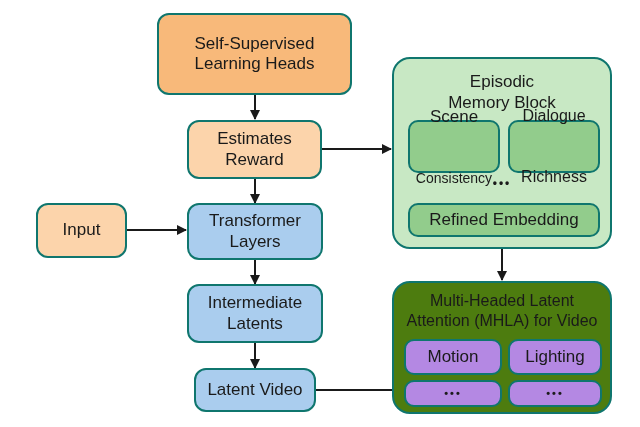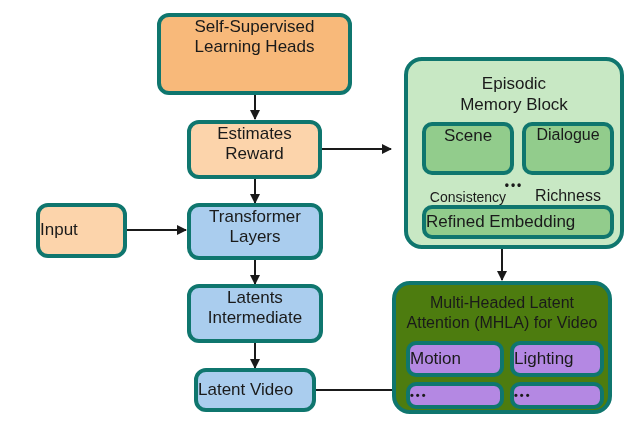--- a/index.html
+++ b/index.html
@@ -1,24 +1,24 @@
 <!DOCTYPE html>
 <html><head>
 <meta charset="utf-8">
 <style>
   html, body { margin: 0; padding: 0; background: #ffffff; }
   body { width: 640px; height: 427px; position: relative; overflow: hidden;
          font-family: "Liberation Sans", "DejaVu Sans", sans-serif; color: #1a1a1a; }
-  .box { position: absolute; box-sizing: border-box; border: 4px solid #0f766e;
-         border-radius: 12px; display: flex; align-items: center; 
+  .box { position: absolute; box-sizing: border-box; border: 2px solid #0f766e;
+         border-radius: 12px; display: flex; align-items: center; justify-content: center;
          text-align: center; line-height: 1.2; }
   .orange-dark { background: #f8b97a; }
   .orange-light { background: #fcd4ab; }
   .blue { background: #aacdee; }
-  .green-outer { background: #c8e8c4; border-radius: 18px; margin-left: 12px; }
+  .green-outer { background: #c8e8c4; border-radius: 18px; }
   .green-inner { background: #92cc8c; border-radius: 10px; }
   .purple-outer { background: #4d7c0f; border-radius: 18px; text-decoration: underline; }
   .purple-inner { background: #b488e3; border-radius: 10px; }
   .txt { font-size: 17px; }
   .txt-sm { font-size: 16px; gap: 43px; }
   .title { position: absolute; left: 0; right: 0; text-align: center; font-size: 17px; line-height: 1.25; }
   .dots { position: absolute; font-size: 18px; letter-spacing: 2px; font-weight: bold; }
   svg.wires { position: absolute; left: 0; top: 0; }
 </style>
 </head>
@@ -53,22 +53,22 @@
 <div class="box orange-light txt" style="left:36px; top:203px; width:91px; height:55px;">
   <span>Input</span>
 </div>
 
 <div class="box blue txt" style="left:187px; top:203px; width:136px; height:57px; flex-direction:column;">
   <span>Transformer</span>
   <span>Layers</span>
 </div>
 
 <div class="box blue txt" style="left:187px; top:284px; width:136px; height:59px; flex-direction:column;">
+  <span>Intermediate</span>
   <span>Latents</span>
-  <span>Intermediate</span>
 </div>
 
 <div class="box blue txt" style="left:194px; top:368px; width:122px; height:44px;">
   <span>Latent Video</span>
 </div>
 
 <div class="box green-outer" style="left:392px; top:57px; width:220px; height:192px; display:block;">
   <div class="title" style="top:12px;">
     <div>Episodic</div>
     <div>Memory Block</div>

